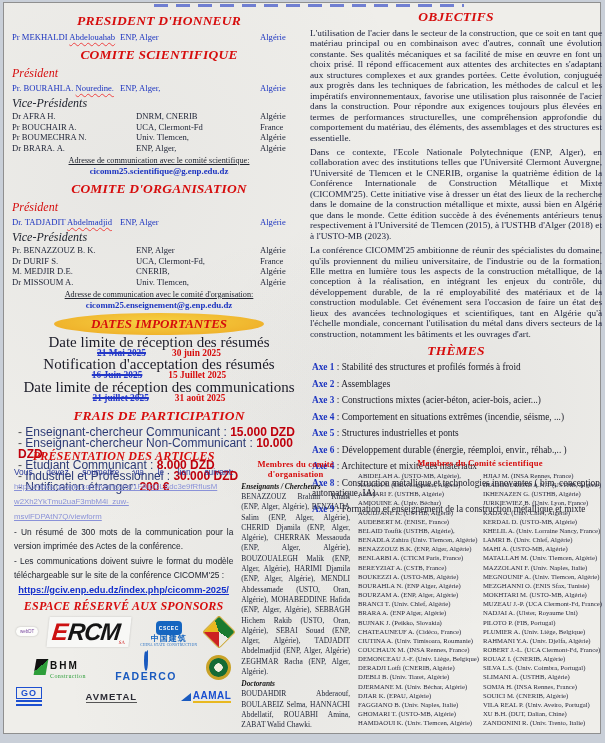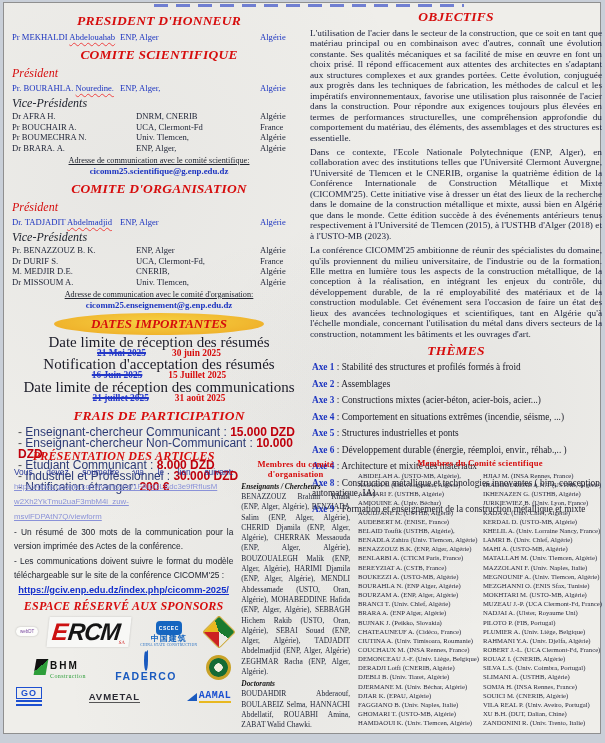--- a/index.html
+++ b/index.html
@@ -91,21 +91,21 @@
   .bhm-text { font-weight:900; font-size:10px; color:#111; letter-spacing:2px; font-family:"Liberation Sans", sans-serif; }
   .bhm-sub { font-size:6px; color:#2e9e3a; display:block; letter-spacing:.4px; }
   .faderco { text-align:center; }
   .fad-icon { width:10px; height:10px; margin:0 auto 1px; border-radius:50% 0 50% 50%; border:2px solid #1a5abf; border-top-color:transparent; transform:rotate(20deg); }
   .fad-text { color:#1a5abf; font-weight:bold; font-size:10.5px; letter-spacing:1.5px; font-family:"Liberation Sans", sans-serif; }
   .emblem { width:25px; height:25px; border-radius:50%; border:3px solid #c9a227; background:radial-gradient(circle,#f2efe0 30%, #156b35 32% 70%, #c9a227 72% 78%, #156b35 80%); }
   .golog { text-align:center; color:#1d4fd0; font-family:"Liberation Sans", sans-serif;border-radius:7px; }
   .golog .go { font-weight:900; font-size:9px; letter-spacing:1px; border:1.5px solid #1d4fd0; padding:0 2px; }
   .golog .bars { width:26px; height:6px; margin-top:1px; background:repeating-linear-gradient(0deg,#1d4fd0 0 2px, transparent 2px 4px); }
   .avmetal { font-weight:bold; font-size:9.5px; color:#2a2a33; letter-spacing:1px; border-bottom:1.5px solid #555; font-family:"Liberation Sans", sans-serif; }
-  .aamal { display:flex; align-items:center; gap:2px; font-family:Liberation Mono, monospace; }
+  .aamal { display:flex; align-items:center; gap:2px; font-family:Liberation Sans, sans-serif; }
   .aamal-swoosh { width:0; height:0; border-left:10px solid transparent; border-bottom:8px solid #1a5abf; }
   .aamal-text { color:#1a4fd0; font-weight:900; font-size:10px; letter-spacing:.5px; border-bottom:2px solid #e8b820; }
   
   .c2 .h-red, .c3 .h-red { font-size:8.6px; line-height:10px; font-style:normal; font-weight:bold; margin:0 0 3px; }
   .group-label { font-size:7.4px; font-weight:bold; font-style:italic; color:#111; margin:2px 0 1px; }
   .member-par { font-size:7.5px; line-height:10.3px; text-align:justify; color:#23283a; }
   .sci-cols { display:flex; gap:4px; margin-top:3px; }
   .sci-col { flex:1; }
   .sci-item { font-size:6.7px; line-height:9.15px; color:#2a2a3d; white-space:nowrap; overflow:hidden; }
 </style>

